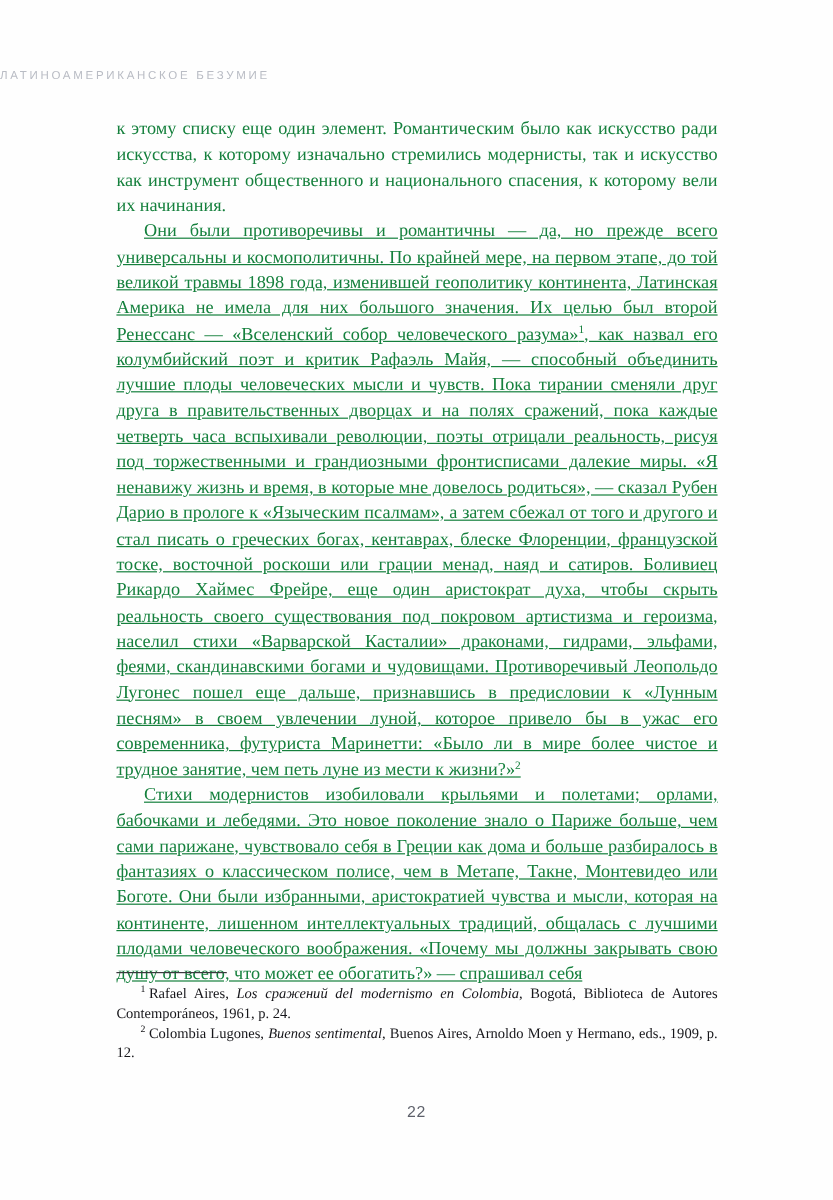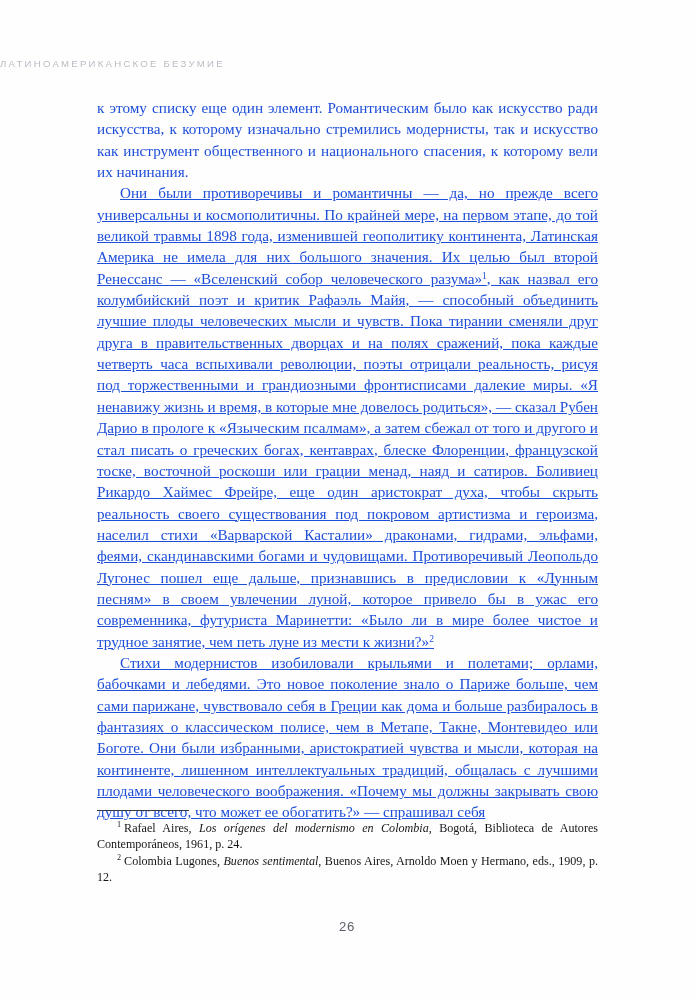--- a/index.html
+++ b/index.html
@@ -45,21 +45,21 @@
     top: 97px;
     width: 501px;
   }
 
   .para {
     margin: 0;
     font-size: 15.2px;
     line-height: 21.35px;
     text-align: justify;
     text-justify: inter-word;
-    color: #1d4ed8;
+    color: #15803d;
     hyphens: none;
   }
   .para.indent {
     text-indent: 23px;
     text-decoration: underline;
   }
   .para + .para {
     margin-top: 0;
   }
 
@@ -126,20 +126,20 @@
 
     <p class="para indent"><span>Они были противоречивы и романтичны — да, но прежде всего универсальны и космополитичны. По крайней мере, на первом этапе, до той великой травмы 1898 года, изменившей геополитику континента, Латинская Америка не имела для них большого значения. Их целью был второй Ренессанс — «Вселенский собор человеческого разума»</span><sup class="fn">1</sup><span>, как назвал его колумбийский поэт и критик Рафаэль Майя, — способный объединить лучшие плоды человеческих мысли и чувств. Пока тирании сменяли друг друга в правительственных дворцах и на полях сражений, пока каждые четверть часа вспыхивали революции, поэты отрицали реальность, рисуя под торжественными и грандиозными фронтисписами далекие миры. «Я ненавижу жизнь и время, в которые мне довелось родиться», — сказал Рубен Дарио в прологе к «Языческим псалмам», а затем сбежал от того и другого и стал писать о греческих богах, кентаврах, блеске Флоренции, французской тоске, восточной роскоши или грации менад, наяд и сатиров. Боливиец Рикардо Хаймес Фрейре, еще один аристократ духа, чтобы скрыть реальность своего существования под покровом артистизма и героизма, населил стихи «Варварской Касталии» драконами, гидрами, эльфами, феями, скандинавскими богами и чудовищами. Противоречивый Леопольдо Лугонес пошел еще дальше, признавшись в предисловии к «Лунным песням» в своем увлечении луной, которое привело бы в ужас его современника, футуриста Маринетти: «Было ли в мире более чистое и трудное занятие, чем петь луне из мести к жизни?»</span><sup class="fn">2</sup></p>
 
     <p class="para indent">Стихи модернистов изобиловали крыльями и полетами; орлами, бабочками и лебедями. Это новое поколение знало о Париже больше, чем сами парижане, чувствовало себя в Греции как дома и больше разбиралось в фантазиях о классическом полисе, чем в Метапе, Такне, Монтевидео или Боготе. Они были избранными, аристократией чувства и мысли, которая на континенте, лишенном интеллектуальных традиций, общалась с лучшими плодами человеческого воображения. «Почему мы должны закрывать свою душу от всего, что может ее обогатить?» — спрашивал себя</p>
 
   </div>
 
   <div class="footnotes">
     <div class="fn-rule"></div>
 
-    <p class="fn-item"><span class="marker">1</span><span>Rafael Aires, </span><i>Los orígenes del modernismo en Colombia</i><span>, Bogotá, Biblioteca de Autores Contemporáneos, 1961, p. 24.</span></p>
+    <p class="fn-item"><span class="marker">1</span><span>Rafael Aires, </span><i>Los сражений del modernismo en Colombia</i><span>, Bogotá, Biblioteca de Autores Contemporáneos, 1961, p. 24.</span></p>
 
     <p class="fn-item"><span class="marker">2</span><span>Colombia Lugones, </span><i>Buenos sentimental</i><span>, Buenos Aires, Arnoldo Moen y Hermano, eds., 1909, p. 12.</span></p>
   </div>
 
-  <div class="folio">26</div>
+  <div class="folio">22</div>
 
 </div>
 
 </body></html>

